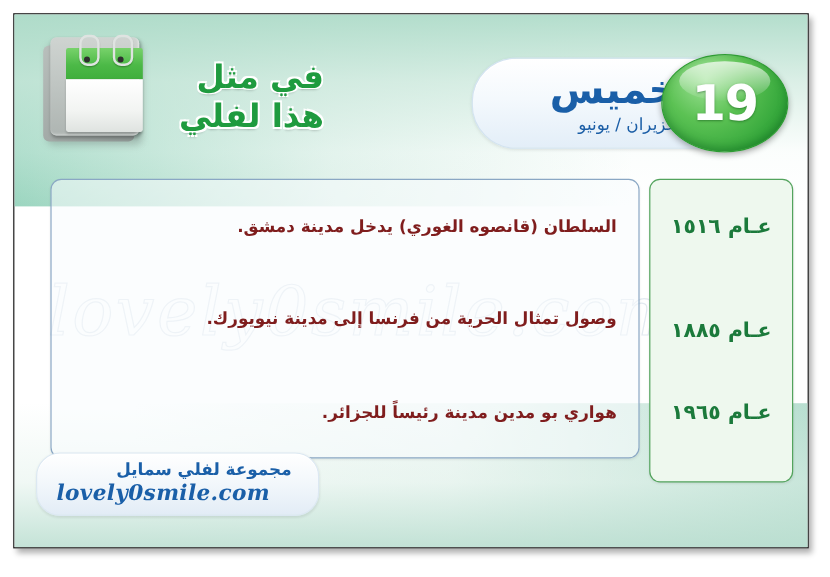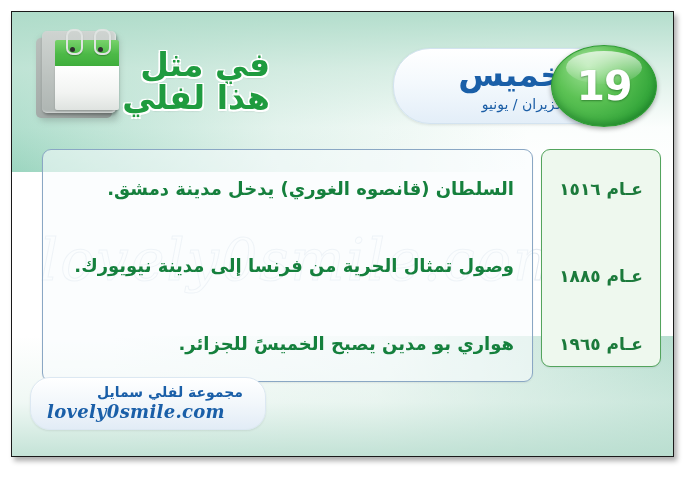--- a/index.html
+++ b/index.html
@@ -126,21 +126,21 @@
 
   
   #header-title {
     position: absolute;
     left: 118px; top: 36px;
     width: 140px;
     text-align: right;
     direction: rtl;
     font-family: "DejaVu Sans", sans-serif;
     font-weight: bold;
-    font-size: 33px;
+    font-size: 27px;
     line-height: 33px;
     color: #1f9b3f;
     letter-spacing: -0.5px;
     text-shadow:
       -1.5px -1.5px 0 #ffffff, 1.5px -1.5px 0 #ffffff,
       -1.5px 1.5px 0 #ffffff, 1.5px 1.5px 0 #ffffff,
       0 2px 2px rgba(0,0,0,0.18);
   }
   #header-title .line { display: block; white-space: nowrap; }
 
@@ -253,31 +253,31 @@
     padding: 0 18px 0 14px;
   }
   .event-row.r0 { top: 0; }
   .event-row.r1 { top: 77.6px; }
   .event-row.r2 { top: 155.2px; }
   .event-text {
     direction: rtl;
     text-align: right;
     font-family: "DejaVu Sans", sans-serif;
     font-weight: bold;
-    font-size: 18px;
+    font-size: 14px;
     line-height: 22px;
-    color: #15803d;
+    color: #7f1d1d;
     white-space: nowrap;
   }
 
   
   #years-panel {
     position: absolute;
     left: 529px; top: 137px;
-    width: 120px; height: 218px;
+    width: 120px; height: 253px;
     box-sizing: border-box;
     border: 1px solid #53a45d;
     border-radius: 9px;
     background: #eef8ee;
     box-shadow: 0 1px 2px rgba(0,0,0,0.07);
     overflow: hidden;
   }
   .year-row {
     position: absolute;
     left: 0;
@@ -373,21 +373,21 @@
     </div>
 
     <div id="events-panel">
       <div class="event-row r0">
         <span class="event-text">السلطان (قانصوه الغوري) يدخل مدينة دمشق.</span>
       </div>
       <div class="event-row r1">
         <span class="event-text">وصول تمثال الحرية من فرنسا إلى مدينة نيويورك.</span>
       </div>
       <div class="event-row r2">
-        <span class="event-text">هواري بو مدين يصبح الخميسً للجزائر.</span>
+        <span class="event-text">هواري بو مدين مدينة رئيساً للجزائر.</span>
       </div>
     </div>
 
     <div id="years-panel">
       <div class="year-row r0">
         <span class="year-text">عـام ١٥١٦</span>
       </div>
       <div class="year-row r1">
         <span class="year-text">عـام ١٨٨٥</span>
       </div>

